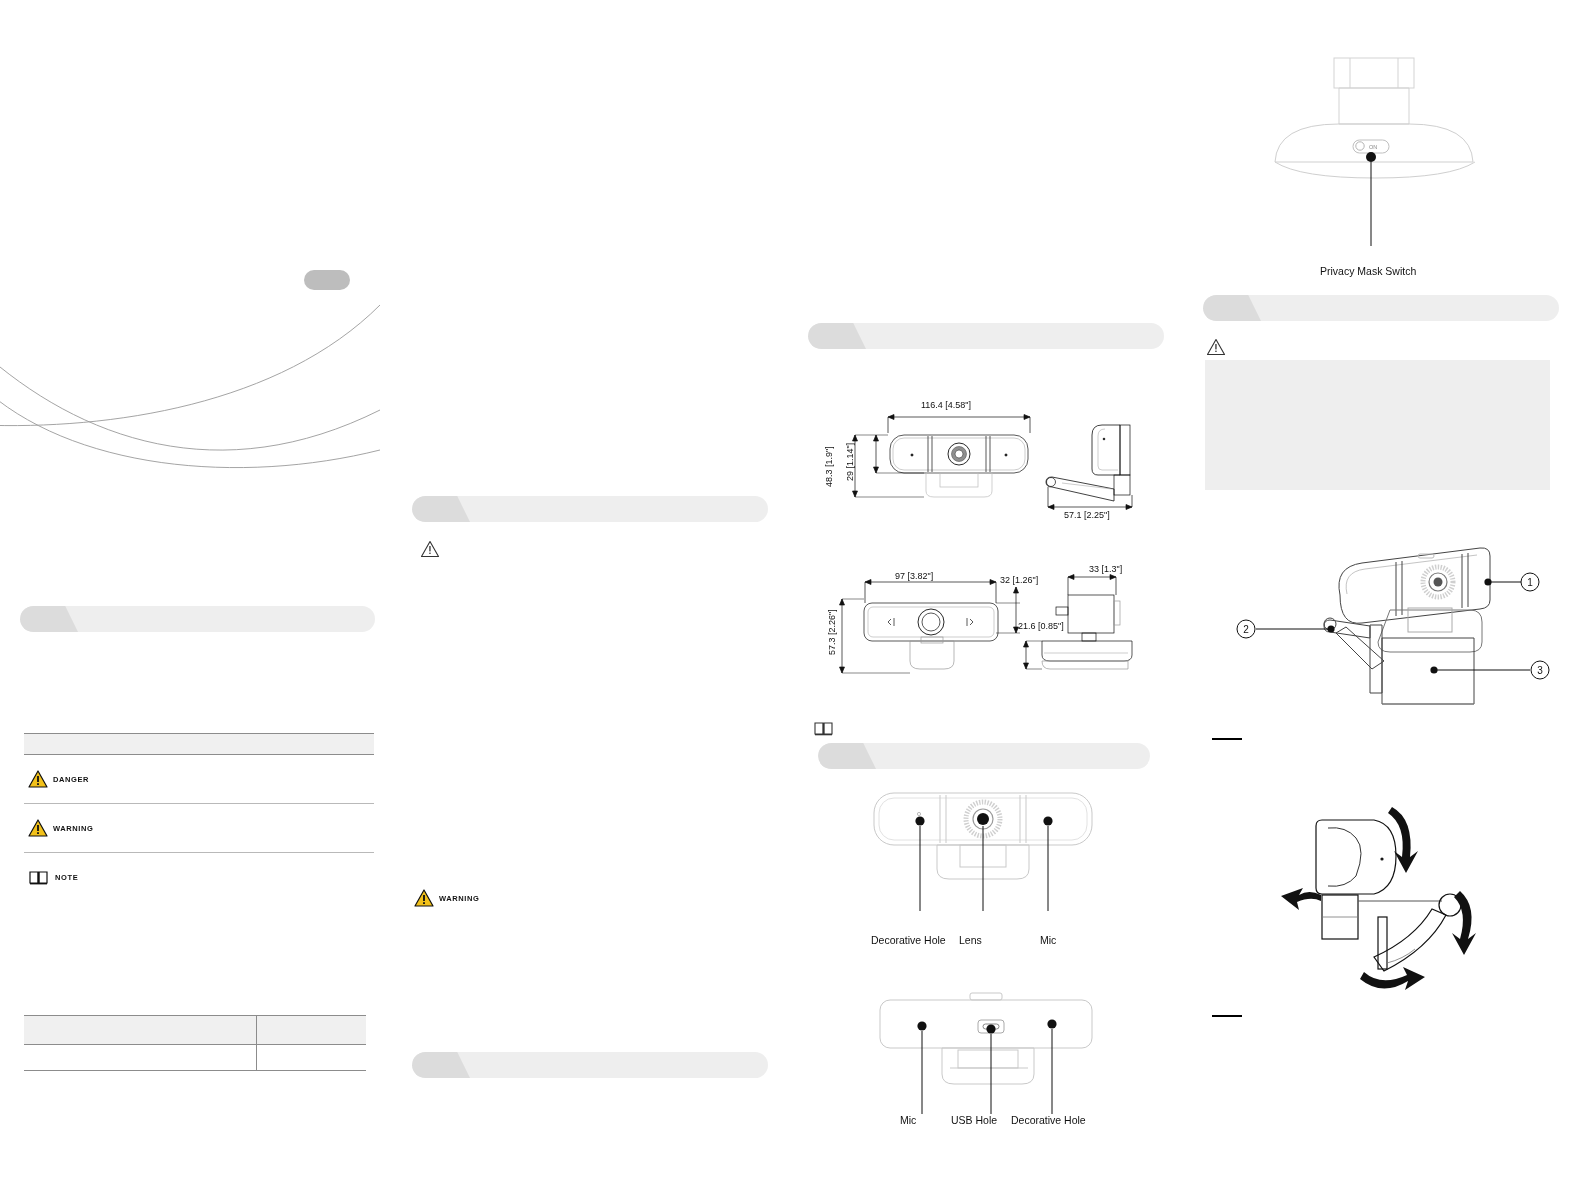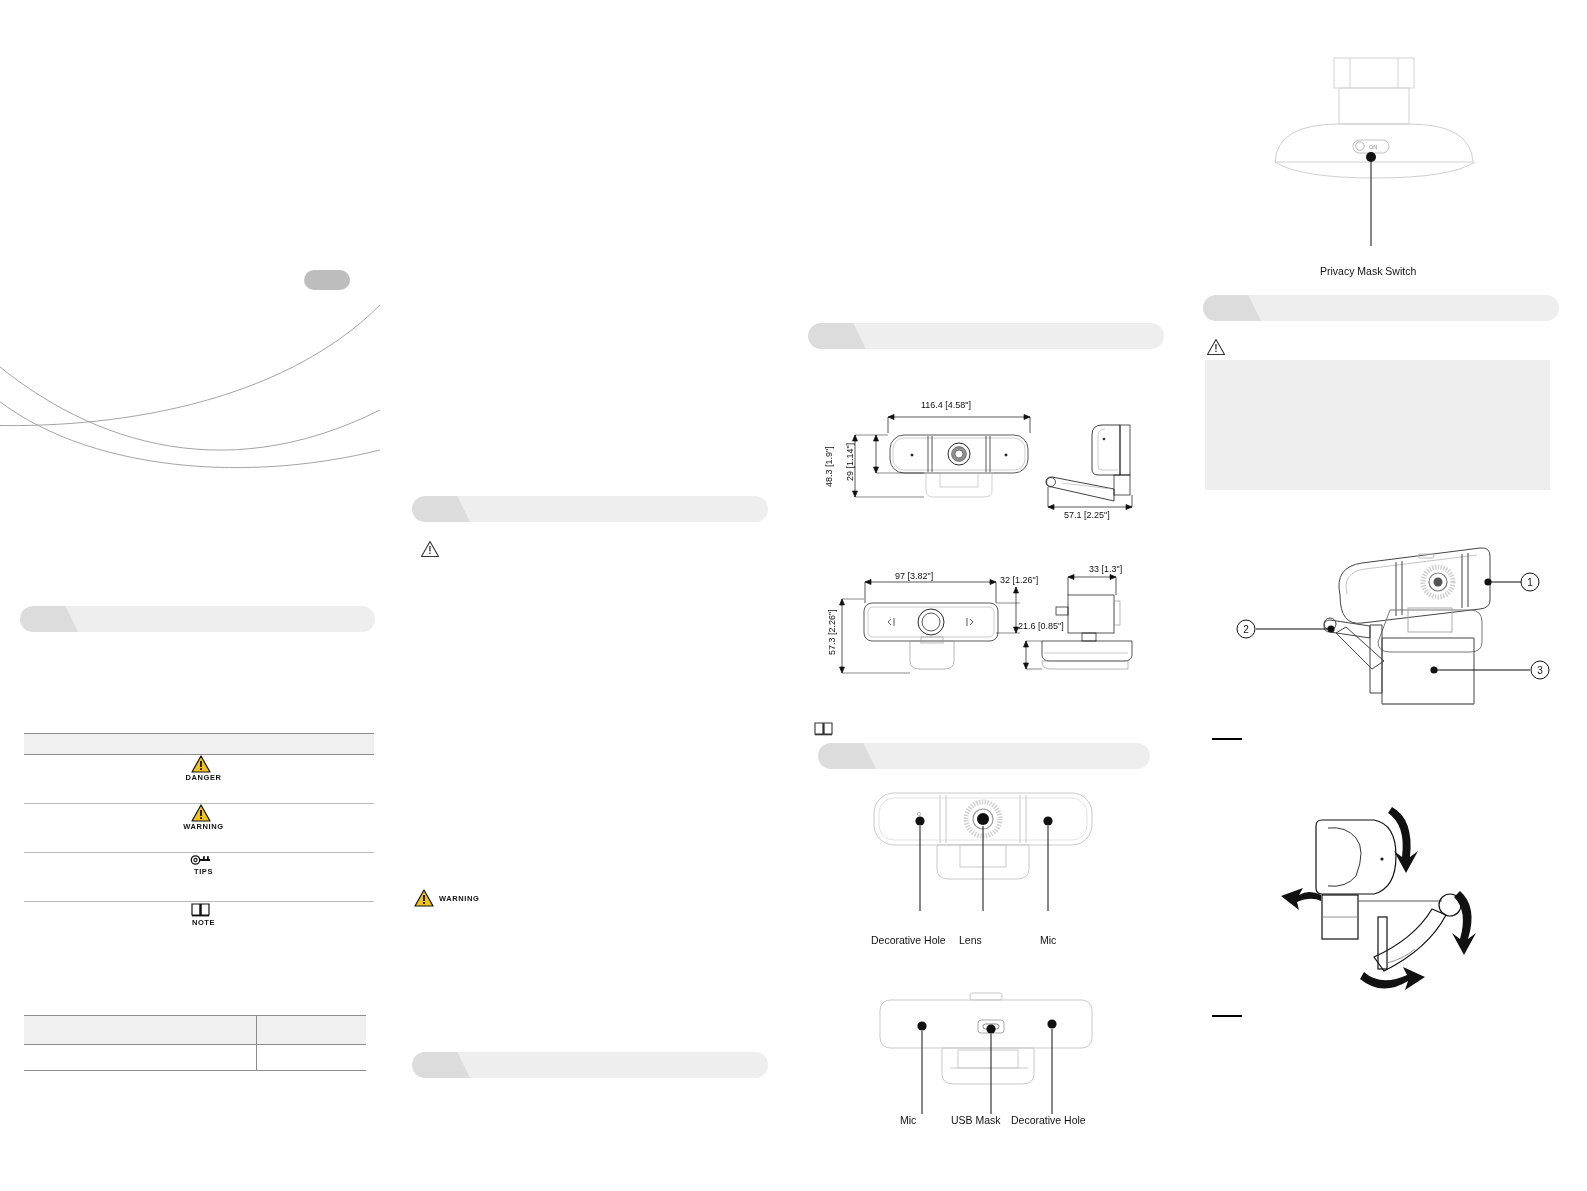--- a/index.html
+++ b/index.html
@@ -28,21 +28,21 @@
 
   
   .badge { position:absolute; background:#bdbdbd; border-radius:11px; }
 
   
   .gblock { position:absolute; background:#eeeeee; }
 
   
   .legend { position:absolute; }
   .legend .lhead { background:#f0f0f0; border-top:1px solid #8c8c8c; border-bottom:1px solid #8c8c8c; height:22px; }
-  .legend .lrow { border-bottom:1px solid #b9b9b9; display:flex; align-items:center; height:49px; padding-left:4px;flex-direction:column; }
+  .legend .lrow { border-bottom:1px solid #b9b9b9; display:flex; align-items:center; height:49px; padding-left:4px; }
   .legend .lrow:last-child { border-bottom:none; }
   .lbl { font-size:7.5px; font-weight:bold; letter-spacing:.6px; margin-left:5px; color:#111; }
 
   
   .t2 { position:absolute; }
   .t2 .r { display:flex; }
   .t2 .c1 { width:232px; }
   .t2 .c2 { width:110px; border-left:1px solid #8c8c8c; }
   .t2 .head { height:30px; background:#f0f0f0; border-top:1px solid #8c8c8c; border-bottom:1px solid #8c8c8c; }
   .t2 .body { height:26px; border-bottom:1px solid #8c8c8c; }
@@ -90,30 +90,20 @@
     <div class="lrow">
       <svg width="20" height="18" viewBox="0 0 20 18">
         <path d="M10 1 L19 17 L1 17 Z" fill="#f2c11a" stroke="#111" stroke-width="1.2" stroke-linejoin="round"></path>
         <rect x="9.1" y="6" width="1.8" height="6" fill="#111"></rect>
         <rect x="9.1" y="13.2" width="1.8" height="1.8" fill="#111"></rect>
       </svg>
       <span class="lbl">WARNING</span>
     </div>
 
 
-    <div class="lrow">
-      <svg width="22" height="14" viewBox="0 0 22 14">
-        <circle cx="5.5" cy="7" r="4.2" fill="none" stroke="#111" stroke-width="1.3"></circle>
-        <circle cx="5.5" cy="7" r="1.6" fill="none" stroke="#111" stroke-width="1.1"></circle>
-        <rect x="9" y="6" width="11" height="2" fill="#111"></rect>
-        <rect x="13" y="3.2" width="1.8" height="3" fill="#111"></rect>
-        <rect x="17" y="3.2" width="1.8" height="3" fill="#111"></rect>
-      </svg>
-      <span class="lbl">TIPS</span>
-    </div>
 
     <div class="lrow">
       <svg width="22" height="16" viewBox="0 0 22 16">
         <path d="M2 2 L10 2 L10 13 L2 13 Z" fill="#fff" stroke="#111" stroke-width="1.2"></path>
         <path d="M11 2 L19 2 L19 13 L11 13 Z" fill="#fff" stroke="#111" stroke-width="1.2"></path>
         <rect x="9.7" y="2" width="1.6" height="11" fill="#111"></rect>
         <rect x="2" y="13" width="17" height="1.4" fill="#111"></rect>
       </svg>
       <span class="lbl">NOTE</span>
     </div>
@@ -326,21 +316,21 @@
     <circle cx="60" cy="38" r="4.6" fill="#111"></circle>
     <circle cx="129" cy="41" r="4.6" fill="#111"></circle>
     <circle cx="190" cy="36" r="4.6" fill="#111"></circle>
     <g stroke="#111" stroke-width="1">
       <line x1="60" y1="43" x2="60" y2="126"></line>
       <line x1="129" y1="46" x2="129" y2="126"></line>
       <line x1="190" y1="41" x2="190" y2="126"></line>
     </g>
   </svg>
   <div class="dlabel" style="left:900px; top:1114px;">Mic</div>
-  <div class="dlabel" style="left:951px; top:1114px;">USB Mask</div>
+  <div class="dlabel" style="left:951px; top:1114px;">USB Hole</div>
   <div class="dlabel" style="left:1011px; top:1114px;">Decorative Hole</div>
 
   <svg class="abs" style="left:1255px; top:50px;" width="240" height="210" viewBox="0 0 240 210">
     <g stroke="#d3d3d3" fill="none" stroke-width="1">
       <rect x="79" y="8" width="80" height="30"></rect>
       <line x1="95" y1="8" x2="95" y2="38"></line>
       <line x1="143" y1="8" x2="143" y2="38"></line>
       <path d="M84 38 h70 v36 h-70 z"></path>
       <path d="M20 112 q2 -38 64 -38 h70 q62 0 64 38 z" stroke="#cfcfcf"></path>
       <path d="M20 112 q25 16 100 16 t100 -16" stroke="#cfcfcf"></path>

